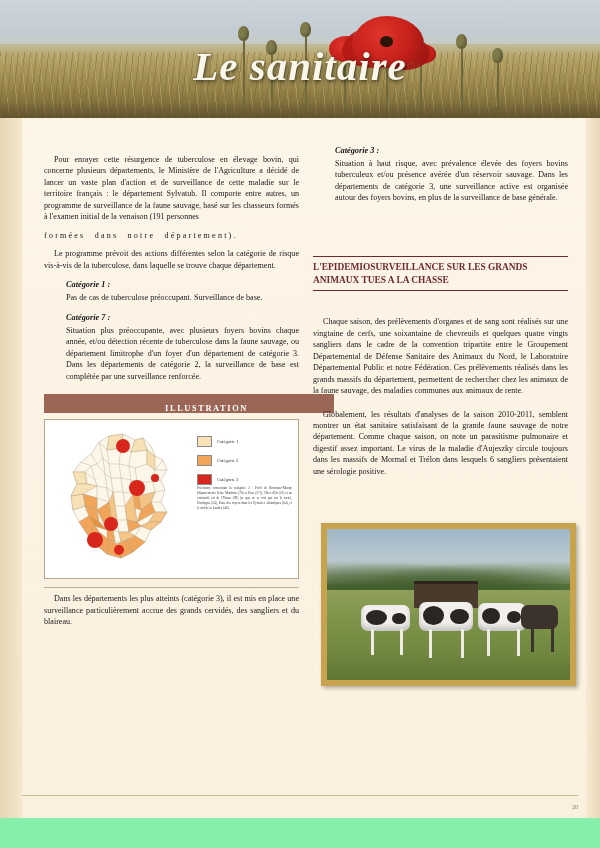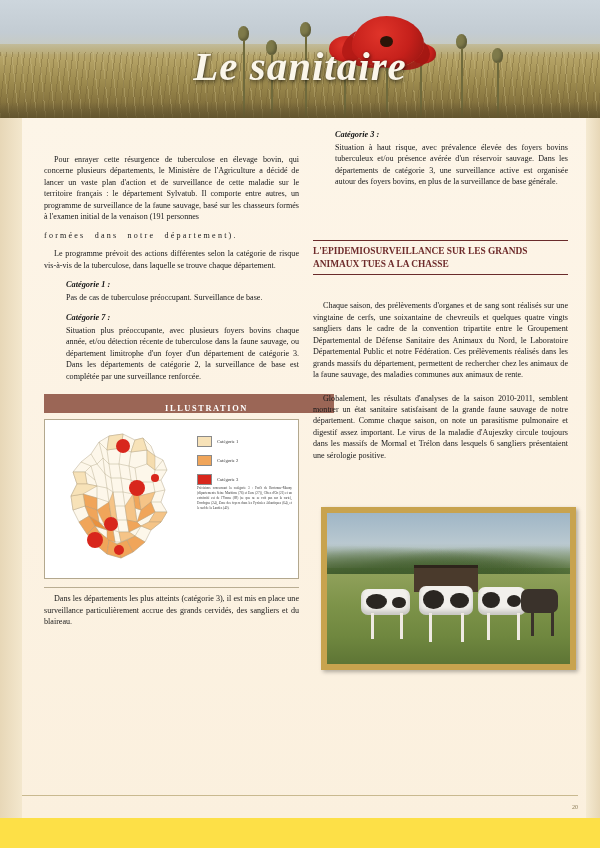--- a/index.html
+++ b/index.html
@@ -11,21 +11,21 @@
     height: 848px;
     background: #ffffff;
     font-family: "Liberation Serif", serif;
     color: #1a1a1a;
     overflow: hidden;
   }
   .page {
     position: relative;
     width: 600px;
     height: 848px;
-    background: #fde047;
+    background: #86efac;
     box-sizing: border-box;
   }
 
   
   .banner {
     position: relative;
     width: 600px;
     height: 118px;
     overflow: hidden;
     background: linear-gradient(180deg, #c7cfd6 0%, #b9c4cc 18%, #cfd3cc 34%, #b9ab7c 52%, #9e8d55 68%, #8d7c48 82%, #7d6c3c 100%);
@@ -504,21 +504,21 @@
           </div>
 
           <div class="legend-note">Précisions concernant la catégorie 3 : Forêt de Brotonne-Mauny (départements Seine Maritime (76) et Eure (27)), Côtes d'Or (21) et un extrémité est de l'Yonne (89) (se que ne se voit pas sur la carte), Dordogne (24), Zone des foyers dans les Pyrénées Atlantiques (64), et le sud de la Landes (40).</div>
         </div>
 
         <div class="illus-caption">Dans les départements les plus atteints (catégorie 3), il est mis en place une surveillance particulièrement accrue des grands cervidés, des sangliers et du blaireau.</div>
       </div>
 
       <div class="col col-right">
 
-        <div class="cat-head" style="margin-top:0;">Catégorie 3 :</div>
+        <div class="cat-head" style="margin-top:16px;">Catégorie 3 :</div>
         <div class="cat-body">Situation à haut risque, avec prévalence élevée des foyers bovins tuberculeux et/ou présence avérée d'un réservoir sauvage. Dans les départements de catégorie 3, une surveillance active est organisée autour des foyers bovins, en plus de la surveillance de base générale.</div>
 
         <div class="section-heading" style="margin-top:52px;">L'EPIDEMIOSURVEILLANCE SUR LES GRANDS ANIMAUX TUES A LA CHASSE</div>
 
         <p class="para" style="margin-top:14px;">Chaque saison, des prélèvements d'organes et de sang sont réalisés sur une vingtaine de cerfs, une soixantaine de chevreuils et quelques quatre vingts sangliers dans le cadre de la convention tripartite entre le Groupement Départemental de Défense Sanitaire des Animaux du Nord, le Laboratoire Départemental Public et notre Fédération. Ces prélèvements réalisés dans les grands massifs du département, permettent de rechercher chez les animaux de la faune sauvage, des maladies communes aux animaux de rente.</p>
         <p class="para" style="margin-top:12px;">Globalement, les résultats d'analyses de la saison 2010-2011, semblent montrer un état sanitaire satisfaisant de la grande faune sauvage de notre département. Comme chaque saison, on note un parasitisme pulmonaire et digestif assez important. Le virus de la maladie d'Aujeszky circule toujours dans les massifs de Mormal et Trélon dans lesquels 6 sangliers présentaient une sérologie positive.</p>
 
         <div class="photo-frame" style="margin-top:46px;">
           <div class="ph-sky"></div>
           <div class="ph-trees"></div>

